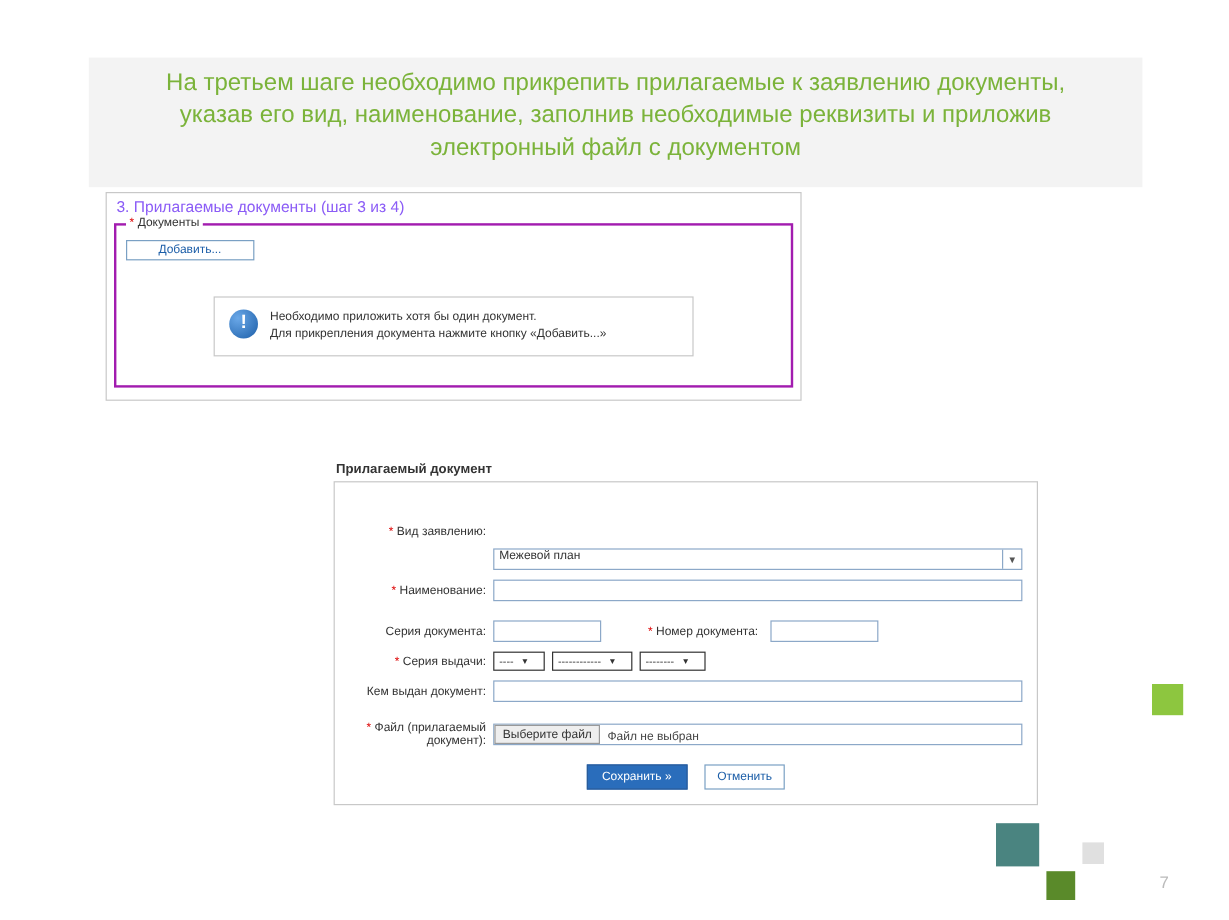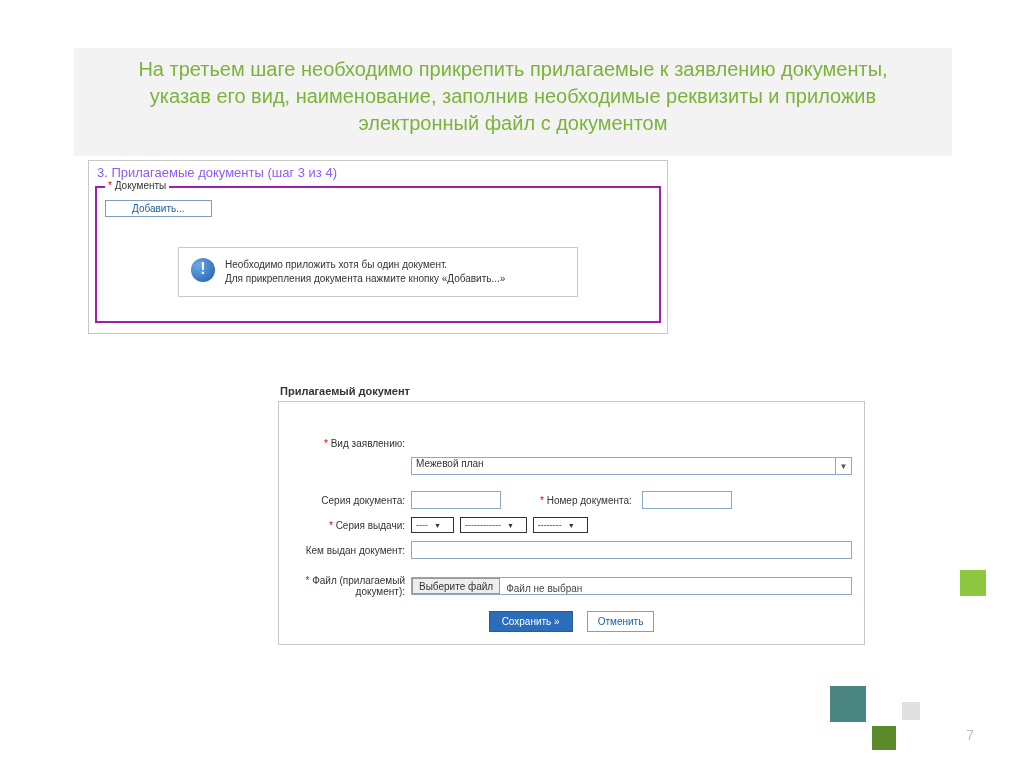--- a/index.html
+++ b/index.html
@@ -286,20 +286,27 @@
       <div class="form-label">
         <span class="req">*</span>
         <span>Вид заявлению:</span>
       </div>
       <div class="select select-full">
         <span>Межевой план</span>
         <span class="select-caret">▼</span>
       </div>
     </div>
 
+    <div class="form-row">
+      <div class="form-label">
+        <span class="req">*</span>
+        <span>Наименование:</span>
+      </div>
+      <input class="text-input text-full" style="">
+    </div>
 
     <div class="rowgap"></div>
 
     <div class="form-row">
       <div class="form-label">Серия документа:</div>
       <div class="inline-group">
         <input class="text-input small-input" style="">
         <span class="mid-label">
           <span class="req">*</span>
           <span>Номер документа:</span>

